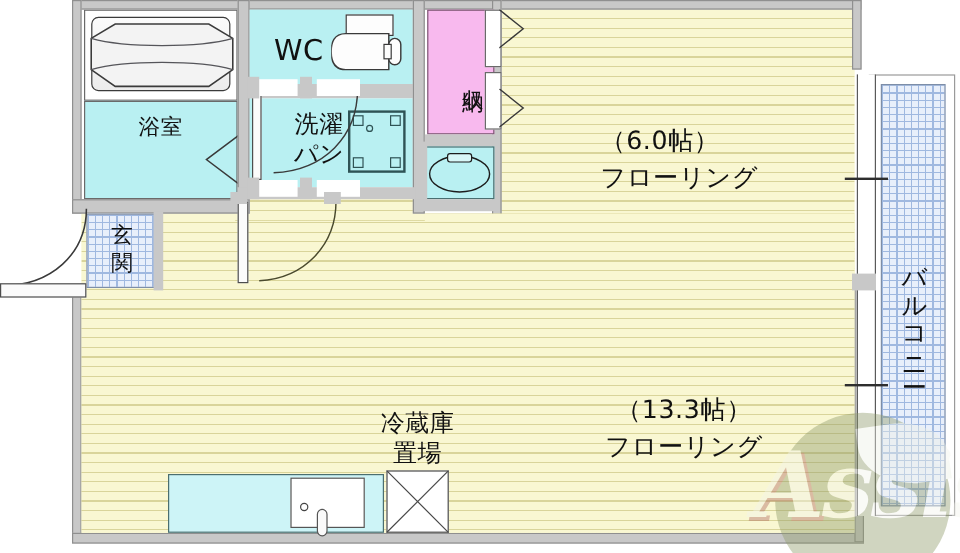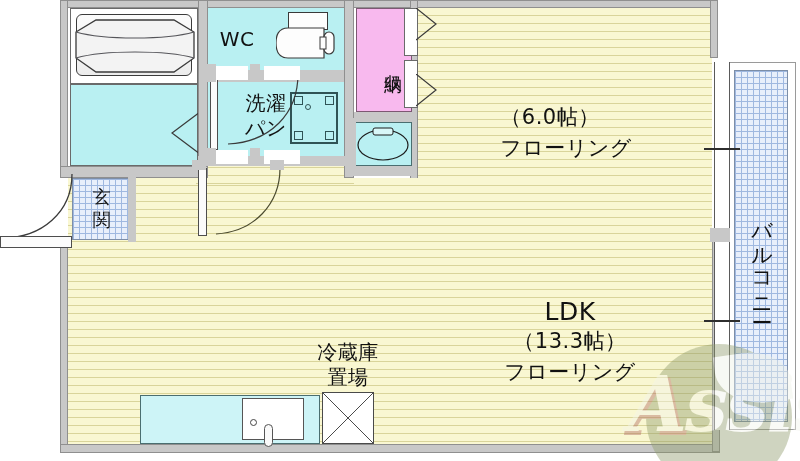--- a/index.html
+++ b/index.html
@@ -153,44 +153,44 @@
   <div class="lbl rm-mid" style="left:446px; top:136px; width:240px;">フローリング</div>
 
   <div class="abs" style="left:490px; top:230px; width:180px; height:14px; background:#ffffff; border:1px solid #3a3a3a;"></div>
   <div class="abs line-dk" style="left:578px; top:222px; width:2px; height:30px; background:#56562f;"></div>
   <div class="abs" style="left:492px; top:236px; width:176px; height:1px; background:#4a4a4a;"></div>
 
   <div class="abs floor-wood" style="left:68px; top:178px; width:644px; height:266px;"></div>
 
   <div class="abs floor-wood" style="left:196px; top:160px; width:158px; height:24px;"></div>
 
-  <div class="lbl rm-big" style="left:470px; top:297px; width:200px;">LDK</div>
   <div class="lbl rm-mid" style="left:470px; top:329px; width:200px;">（13.3帖）</div>
   <div class="lbl rm-mid" style="left:450px; top:360px; width:240px;">フローリング</div>
 
   <div class="abs fill-white" style="left:70px; top:8px; width:128px; height:76px; border:1px solid #6a6a6a;"></div>
   <div class="abs fill-water" style="left:70px; top:84px; width:128px; height:82px; border:1px solid #6a6a6a;"></div>
 
   <div class="abs tub-outer" style="left:76px; top:14px; width:116px; height:62px; border-radius:6px;"></div>
   <svg class="abs" style="left:74px; top:10px;" width="122" height="72" viewBox="0 0 122 72">
     <path d="M2,22 L22,10 L100,10 L120,22 L120,48 L100,62 L22,62 L2,48 Z" fill="#f3f3f3" stroke="#3b3b3b" stroke-width="1.3"></path>
     <path d="M2,22 C30,30 92,30 120,22" fill="none" stroke="#55555a" stroke-width="1.2"></path>
     <path d="M2,48 C30,40 92,40 120,48" fill="none" stroke="#55555a" stroke-width="1.2"></path>
   </svg>
 
+  <div class="lbl rm-sm" style="left:84px; top:96px; width:100px;">浴室</div>
 
   <svg class="abs" style="left:168px; top:110px;" width="34" height="46" viewBox="0 0 34 46">
     <path d="M32,2 L4,23 L32,44" fill="none" stroke="#3a3a3a" stroke-width="1.2"></path>
   </svg>
 
   <div class="abs wall" style="left:198px; top:0px; width:10px; height:178px;"></div>
   <div class="abs wall" style="left:60px; top:166px; width:148px; height:12px;"></div>
 
   <div class="abs fill-water" style="left:208px; top:8px; width:136px; height:62px;"></div>
-  <div class="lbl rm-mid" style="left:202px; top:28px; width:70px; font-size:20px;">WC</div>
+  <div class="lbl rm-mid" style="left:214px; top:28px; width:70px; font-size:24px;">WC</div>
 
   <div class="abs" style="left:288px; top:12px; width:40px; height:18px; background:#fdfdfd; border:1px solid #3a3a3a;"></div>
   <svg class="abs" style="left:276px; top:24px;" width="66" height="38" viewBox="0 0 66 38">
     <path d="M12,4 C2,4 0,12 0,19 C0,26 2,34 12,34 L48,34 L48,4 Z" fill="#fdfdfd" stroke="#3a3a3a" stroke-width="1.2"></path>
     <rect x="48" y="8" width="10" height="22" rx="5" fill="#fdfdfd" stroke="#3a3a3a" stroke-width="1.2"></rect>
     <rect x="44" y="13" width="6" height="12" fill="#fdfdfd" stroke="#3a3a3a" stroke-width="1"></rect>
   </svg>
 
   <div class="abs wall-plain" style="left:208px; top:70px; width:136px; height:12px;"></div>
 

